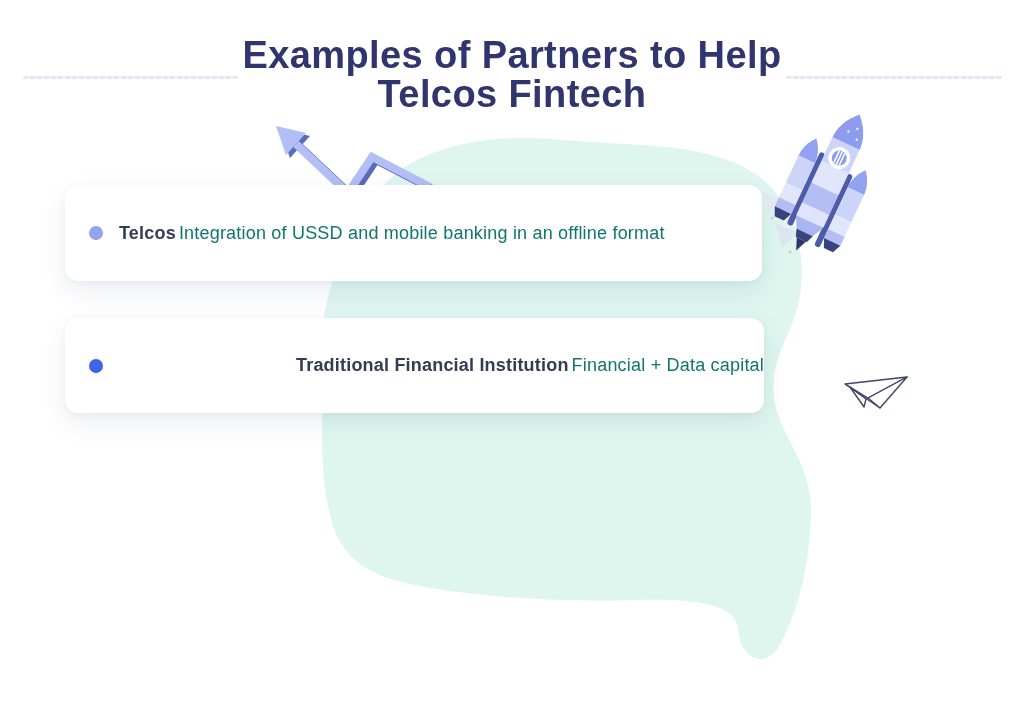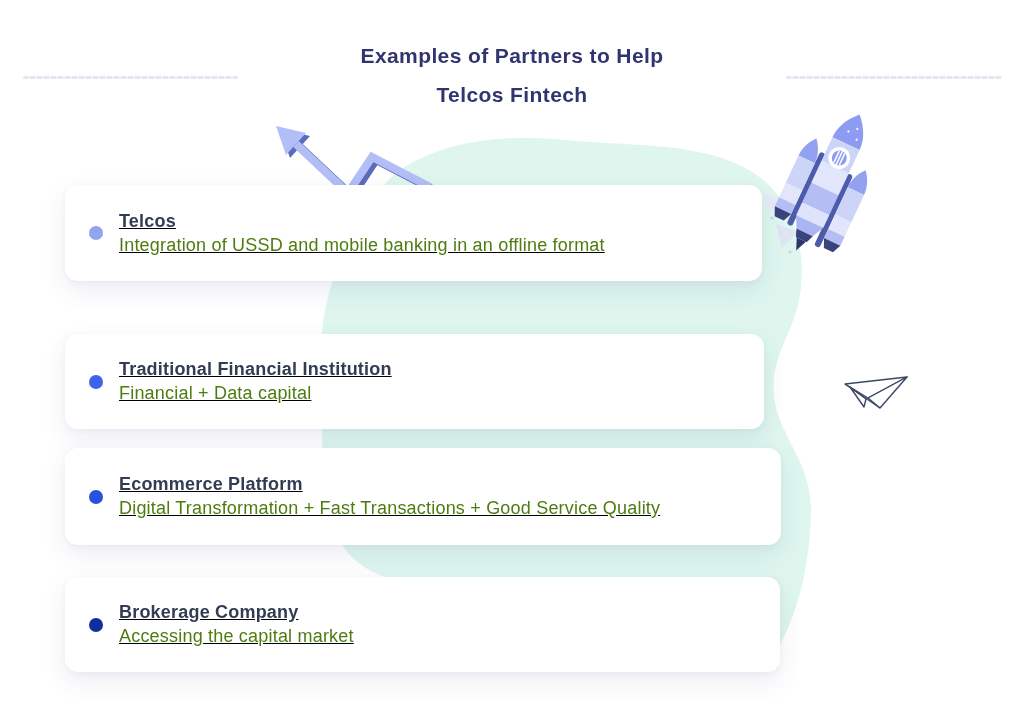--- a/index.html
+++ b/index.html
@@ -2,38 +2,38 @@
 <html><head>
 <meta charset="utf-8">
 <style>
   html,body{margin:0;padding:0;background:#fff;}
   .canvas{
     position:relative;width:1024px;height:713px;background:#ffffff;
     font-family:"Liberation Sans",sans-serif;overflow:hidden;
   }
   .page-title{
     position:absolute;top:36px;left:0;width:100%;text-align:center;
-    color:#30356f;font-size:21px;font-weight:700;line-height:39px;letter-spacing:.4px;
+    color:#30356f;font-size:38px;font-weight:700;line-height:39px;letter-spacing:.4px;
   }
   .divider{
     position:absolute;top:76px;height:3px;border-radius:2px;
     background:repeating-linear-gradient(90deg,#e3e7f2 0 5px,#f0f3f9 5px 7px);
   }
   .divider.left{left:23px;width:215px;}
   .divider.right{left:786px;width:216px;}
   .deco-svg{position:absolute;left:0;top:0;pointer-events:none;}
   .card{
     position:absolute;background:#ffffff;border-radius:13px;
     box-shadow:0 10px 26px rgba(50,70,130,.09),0 2px 6px rgba(50,70,130,.05);
     display:flex;align-items:center;
   }
   .bullet{width:14px;height:14px;border-radius:50%;margin:0 16px 0 24px;flex:0 0 auto;background:#93a4ee;}
-  .card-text{display:flex;flex-direction:column;gap:3px;text-decoration:underline;}
+  .card-text{display:flex;flex-direction:row;gap:3px;}
   .card-title{font-size:18px;font-weight:700;color:#323c52;letter-spacing:.2px;}
-  .card-desc{font-size:18px;font-weight:400;color:#4d7c0f;letter-spacing:.2px;}
+  .card-desc{font-size:18px;font-weight:400;color:#0f766e;letter-spacing:.2px;}
 </style>
 </head>
 <body>
 
 <div class="canvas">
 
   <div class="divider left"></div>
   <div class="divider right"></div>
 
   <div class="page-title">
@@ -120,37 +120,23 @@
   </svg>
 
   <div class="card" style="left:65px;top:185px;width:697px;height:96px;">
     <span class="bullet" style="background: rgb(147, 164, 238);"></span>
     <span class="card-text">
       <span class="card-title">Telcos</span>
       <span class="card-desc">Integration of USSD and mobile banking in an offline format</span>
     </span>
   </div>
 
-  <div class="card" style="left:65px;top:334px;width:699px;height:95px;">
+  <div class="card" style="left:65px;top:318px;width:699px;height:95px;justify-content:space-between;">
     <span class="bullet" style="background: rgb(63, 99, 232);"></span>
     <span class="card-text">
       <span class="card-title">Traditional Financial Institution</span>
       <span class="card-desc">Financial + Data capital</span>
     </span>
   </div>
 
-  <div class="card" style="left:65px;top:448px;width:716px;height:97px;">
-    <span class="bullet" style="background: rgb(42, 80, 221);"></span>
-    <span class="card-text">
-      <span class="card-title">Ecommerce Platform</span>
-      <span class="card-desc">Digital Transformation + Fast Transactions + Good Service Quality</span>
-    </span>
-  </div>
 
-  <div class="card" style="left:65px;top:577px;width:715px;height:95px;">
-    <span class="bullet" style="background: rgb(14, 47, 157);"></span>
-    <span class="card-text">
-      <span class="card-title">Brokerage Company</span>
-      <span class="card-desc">Accessing the capital market</span>
-    </span>
-  </div>
 
 </div>
 
 </body></html>

